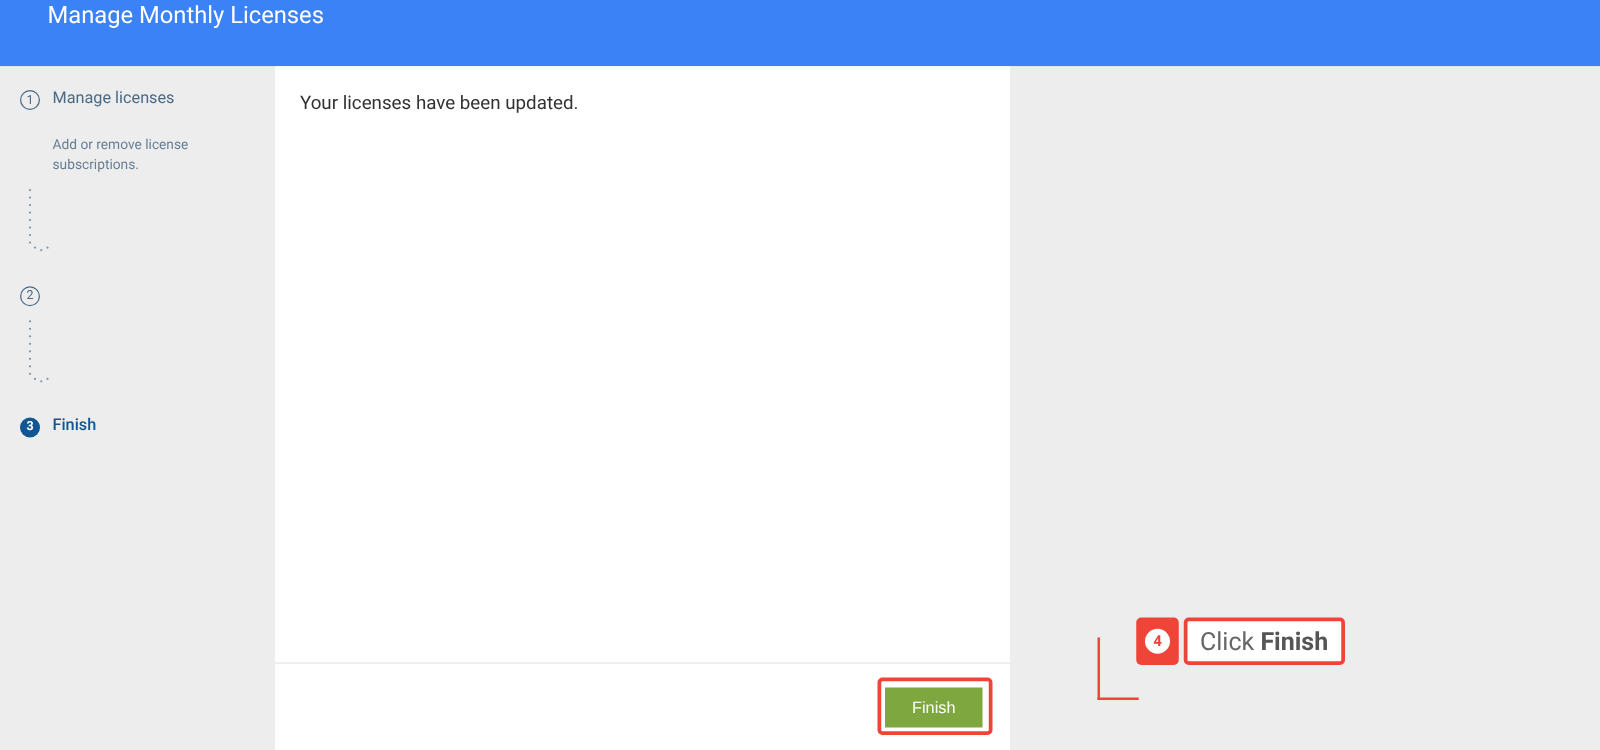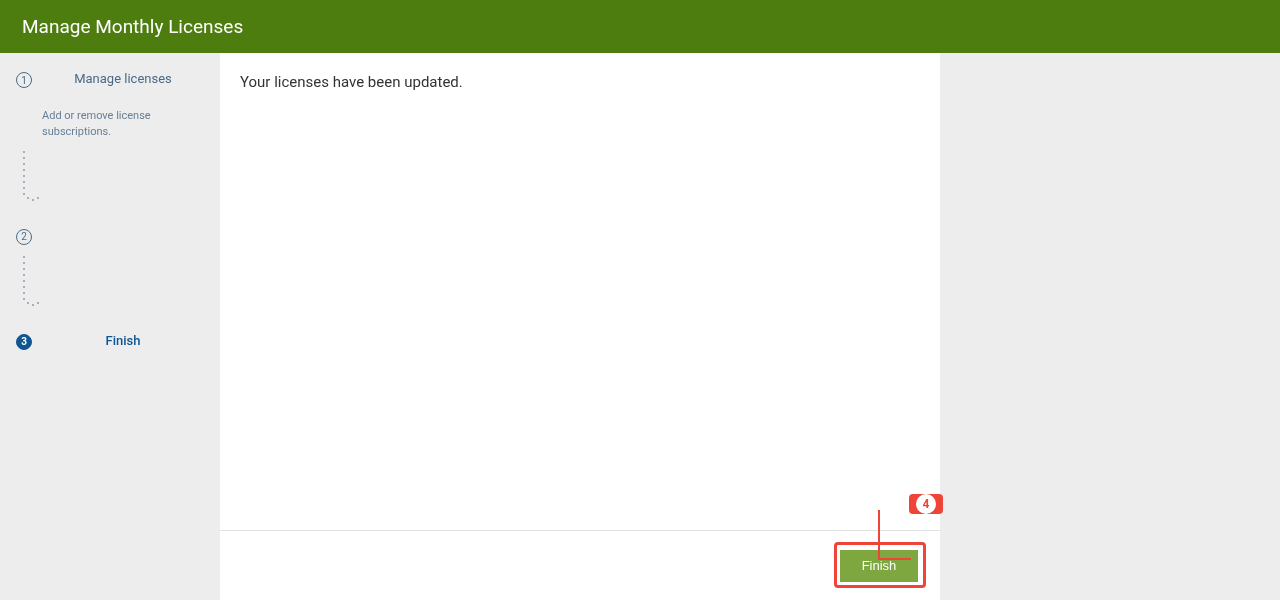--- a/index.html
+++ b/index.html
@@ -5,26 +5,25 @@
     * { margin: 0; padding: 0; box-sizing: border-box; }
     body {
       font-family: -apple-system, BlinkMacSystemFont, "Segoe UI", Roboto, Helvetica, Arial, sans-serif;
       width: 1280px;
       height: 600px;
       overflow: hidden;
       background: #ededed;
       position: relative;
     }
     .header {
-      background: #4d7c0f;
+      background: #3b82f6;
       color: #ffffff;
       height: 53px;
       display: flex;
-      align-items: center;
-      padding-left: 22px;
+      padding-left: 38px;
       font-size: 19px;
       font-weight: 400;
     }
     .body-wrap {
       display: flex;
       height: calc(600px - 53px);
     }
     .sidebar {
       width: 220px;
       background: #ededed;
@@ -53,36 +52,35 @@
       background: #0f5693;
       border-color: #0f5693;
       color: #ffffff;
       font-weight: 700;
     }
     .step-content { flex: 1; }
     .step-title {
       font-size: 13px;
       color: #4a6a87;
       line-height: 1.3;
-      text-align: center;
     }
     .step-title.active { color: #0f5693; font-weight: 500; }
     .step-desc {
       font-size: 11px;
       color: #667f97;
       margin-top: 20px;
       line-height: 1.45;
     }
     .dots {
       margin: 4px 0 18px 7px;
       width: 20px;
       height: 58px;
     }
     .main {
-      width: 720px;
+      width: 588px;
       background: #ffffff;
       display: flex;
       flex-direction: column;
     }
     .main-content {
       flex: 1;
       padding: 20px 20px;
       color: #333333;
       font-size: 15px;
       border-bottom: 1px solid #e2e2e2;
@@ -253,13 +251,16 @@
   <div class="right-gutter"></div>
 
 </div>
 
 <div class="connector"></div>
 
 <div class="callout">
   <div class="callout-badge">
     <div class="circ">4</div>
   </div>
+  <div class="callout-text">
+    <span>Click </span><b>Finish</b>
+  </div>
 </div>
 
 </body></html>

